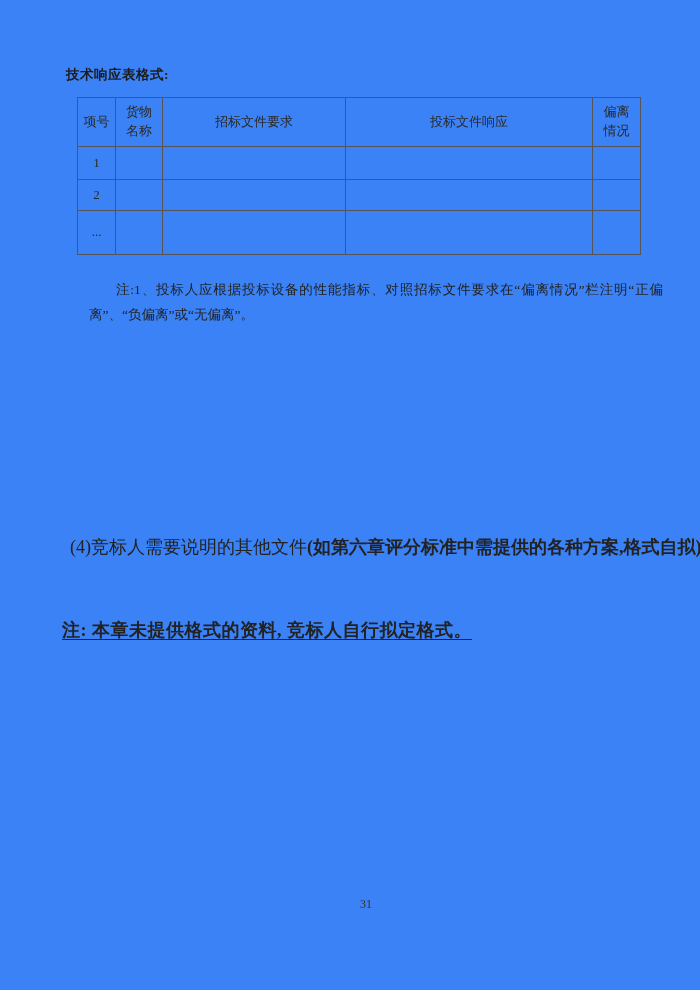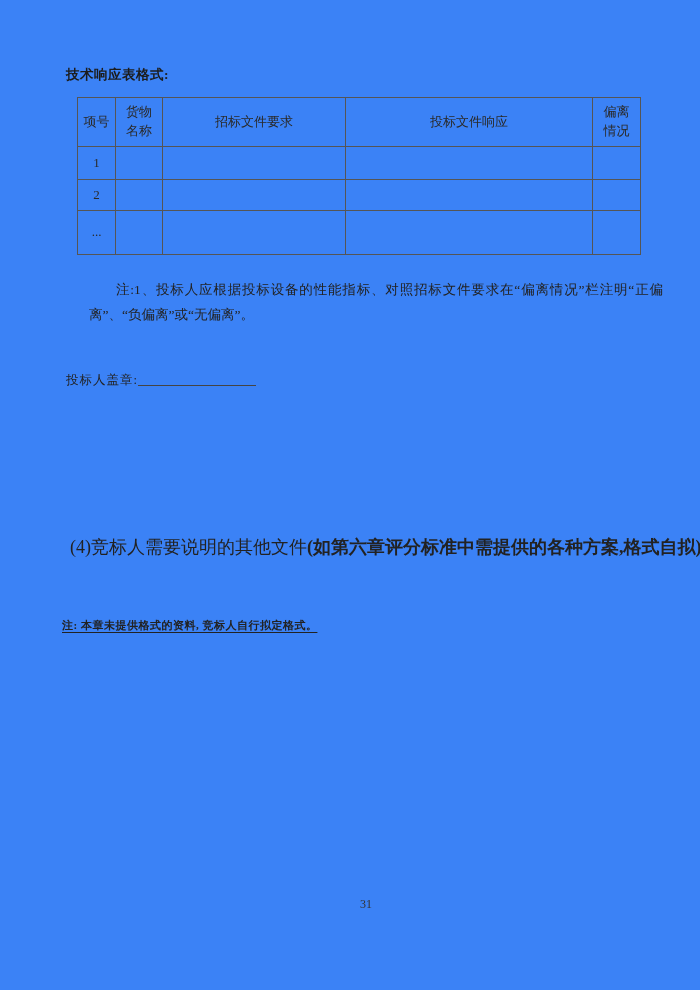--- a/index.html
+++ b/index.html
@@ -51,21 +51,21 @@
   .uline.rep  { width:107px; padding-right:3px; }
   .uline.seal { width:118px; }
   .uline.date { width:156px; padding-right:16px; }
   .other-docs {
     position:absolute; left:70px; top:535px;
     font-size:18px; color:#222; white-space:nowrap;
   }
   .other-docs .emph { font-weight:bold; }
   .chapter-note {
     position:absolute; left:62px; top:618px;
-    font-size:11px; font-weight:bold; color:#222;
+    font-size:18px; font-weight:bold; color:#222;
     text-decoration:underline; text-underline-offset:3px;
     letter-spacing:0.5px;
   }
   .page-num {
     position:absolute; left:0; top:897px; width:732px;
     text-align:center; font-size:12px; color:#333;
   }
 </style>
 </head>
 <body>
@@ -112,21 +112,20 @@
         <td></td>
         <td></td>
         <td></td>
       </tr>
     </tbody>
   </table>
 
   <p class="note-par">注:1、投标人应根据投标设备的性能指标、对照招标文件要求在“偏离情况”栏注明“正偏离”、“负偏离”或“无偏离”。</p>
 
 
-  <div class="sig-row sig-seal"><span>投标人盖章:</span><span class="uline seal"></span></div>
 
 
   <div class="other-docs"><span>(4)竞标人需要说明的其他文件</span><span class="emph">(如第六章评分标准中需提供的各种方案,格式自拟)</span></div>
 
   <div class="chapter-note">注: 本章未提供格式的资料, 竞标人自行拟定格式。</div>
 
   <div class="page-num">31</div>
 
 </div>
 

